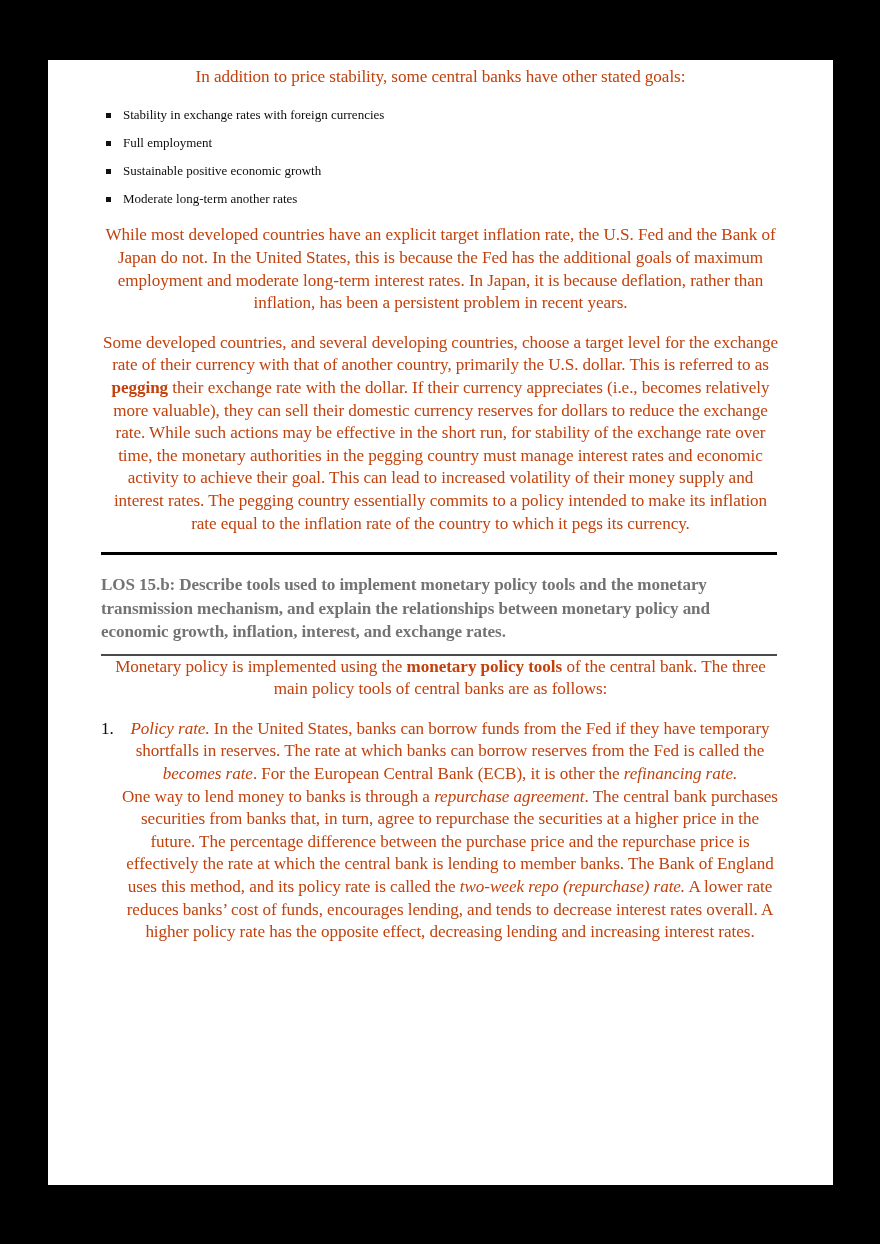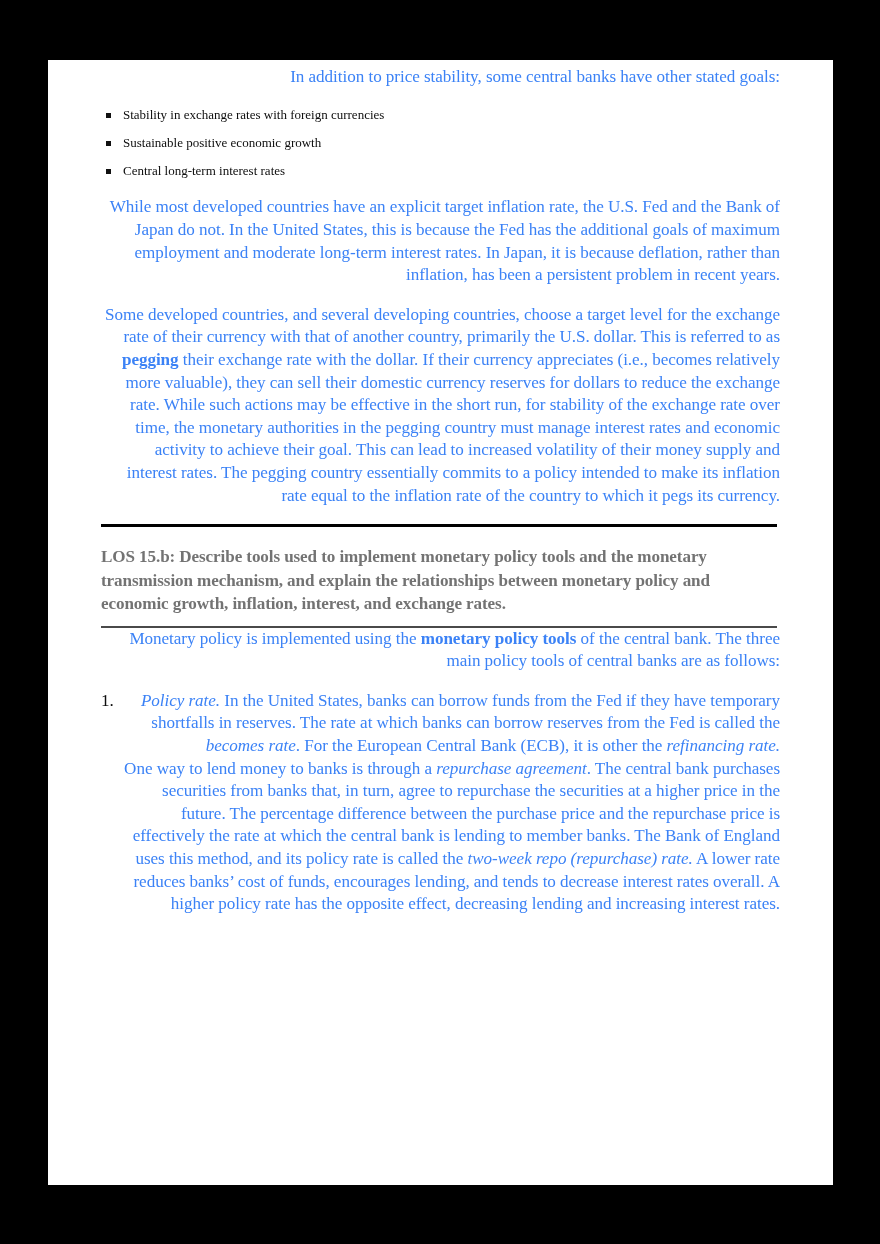--- a/index.html
+++ b/index.html
@@ -29,22 +29,22 @@
     position: absolute;
     left: 53px;
     top: 6px;
     width: 679px;
   }
 
   p.para {
     margin: 0 0 17px 0;
     font-size: 17.1px;
     line-height: 22.6px;
-    color: #3b82f6;
-    text-align: right;
+    color: #c2410c;
+    text-align: center;
     letter-spacing: -0.05px;
   }
 
   p.para.tight { margin-bottom: 15px; }
 
   ul.bullets {
     margin: 0 0 14px 0;
     padding: 0;
     list-style: none;
   }
@@ -118,22 +118,23 @@
 </head>
 <body>
 
 <div class="page">
   <div class="content">
 
     <p class="para tight">In addition to price stability, some central banks have other stated goals:</p>
 
     <ul class="bullets">
       <li><span>Stability in exchange rates with foreign currencies</span></li>
+      <li><span>Full employment</span></li>
       <li><span>Sustainable positive economic growth</span></li>
-      <li><span>Central long-term interest rates</span></li>
+      <li><span>Moderate long-term another rates</span></li>
     </ul>
 
 
     <p class="para">While most developed countries have an explicit target inflation rate, the U.S. Fed and the Bank of Japan do not. In the United States, this is because the Fed has the additional goals of maximum employment and moderate long-term interest rates. In Japan, it is because deflation, rather than inflation, has been a persistent problem in recent years.</p>
 
     <p class="para"><span>Some developed countries, and several developing countries, choose a target level for the exchange rate of their currency with that of another country, primarily the U.S. dollar. This is referred to as </span><strong>pegging</strong><span> their exchange rate with the dollar. If their currency appreciates (i.e., becomes relatively more valuable), they can sell their domestic currency reserves for dollars to reduce the exchange rate. While such actions may be effective in the short run, for stability of the exchange rate over time, the monetary authorities in the pegging country must manage interest rates and economic activity to achieve their goal. This can lead to increased volatility of their money supply and interest rates. The pegging country essentially commits to a policy intended to make its inflation rate equal to the inflation rate of the country to which it pegs its currency.</span></p>
 
     <div class="rule-top"></div>
     <p class="los">LOS 15.b: Describe tools used to implement monetary policy tools and the monetary transmission mechanism, and explain the relationships between monetary policy and economic growth, inflation, interest, and exchange rates.</p>
     <div class="rule-bottom"></div>

